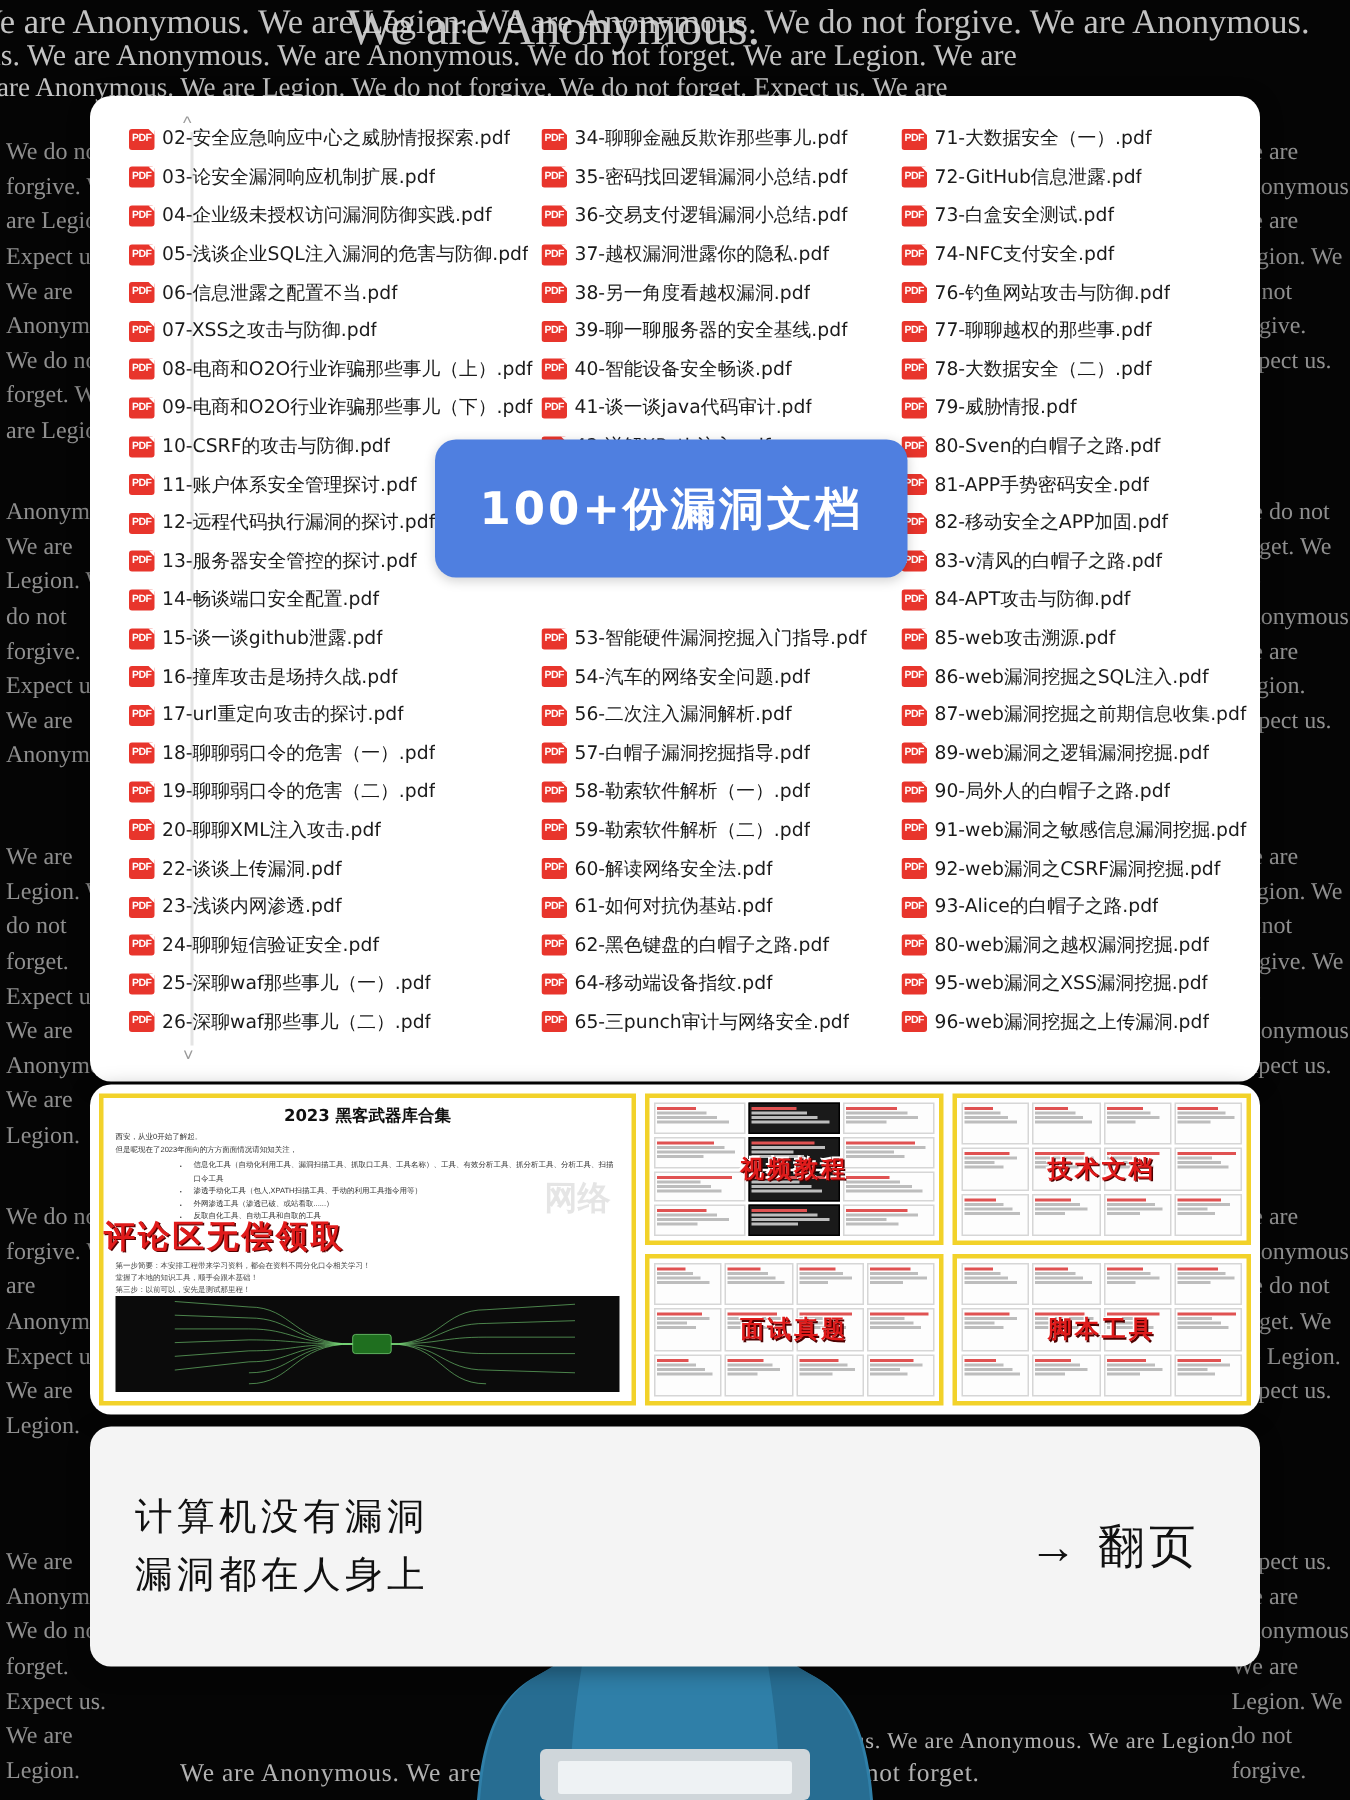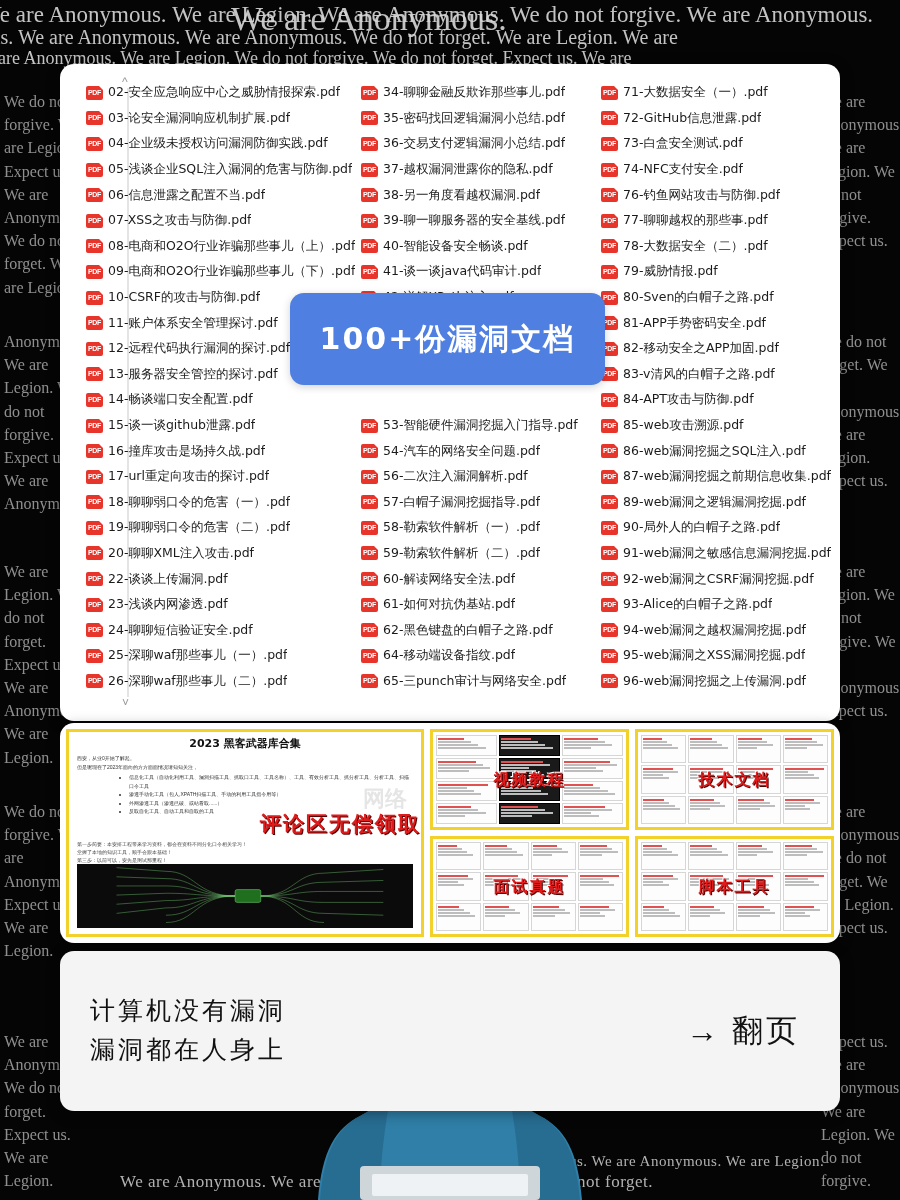--- a/index.html
+++ b/index.html
@@ -194,21 +194,21 @@
   .cl-body {
     margin: 3px 8px 0 8px;
     font-size: 5px;
     color: #333;
     line-height: 1.7;
   }
   .cl-bullets { margin: 2px 0 0 12px; }
   .cl-banner {
     position: absolute;
     left: 0; right: 0; top: 78px;
-    text-align: right;
+    text-align: left;
     color: #e01b1b;
     font-size: 21px;
     font-weight: bold;
     letter-spacing: 2px;
     text-shadow: 1px 1px 0 #550000;
     font-family: "DejaVu Sans", sans-serif;
   }
   .cl-note {
     position: absolute;
     left: 8px; right: 8px; top: 108px;
@@ -636,21 +636,21 @@
         <div class="file-row">
           <span class="pdf-icon">PDF</span>
           <span class="file-name">92-web漏洞之CSRF漏洞挖掘.pdf</span>
         </div>
         <div class="file-row">
           <span class="pdf-icon">PDF</span>
           <span class="file-name">93-Alice的白帽子之路.pdf</span>
         </div>
         <div class="file-row">
           <span class="pdf-icon">PDF</span>
-          <span class="file-name">94-web漏洞之越权漏洞挖掘.pdf</span>
+          <span class="file-name">80-web漏洞之越权漏洞挖掘.pdf</span>
         </div>
         <div class="file-row">
           <span class="pdf-icon">PDF</span>
           <span class="file-name">95-web漏洞之XSS漏洞挖掘.pdf</span>
         </div>
         <div class="file-row">
           <span class="pdf-icon">PDF</span>
           <span class="file-name">96-web漏洞挖掘之上传漏洞.pdf</span>
         </div>
         <div class="file-row"></div>

